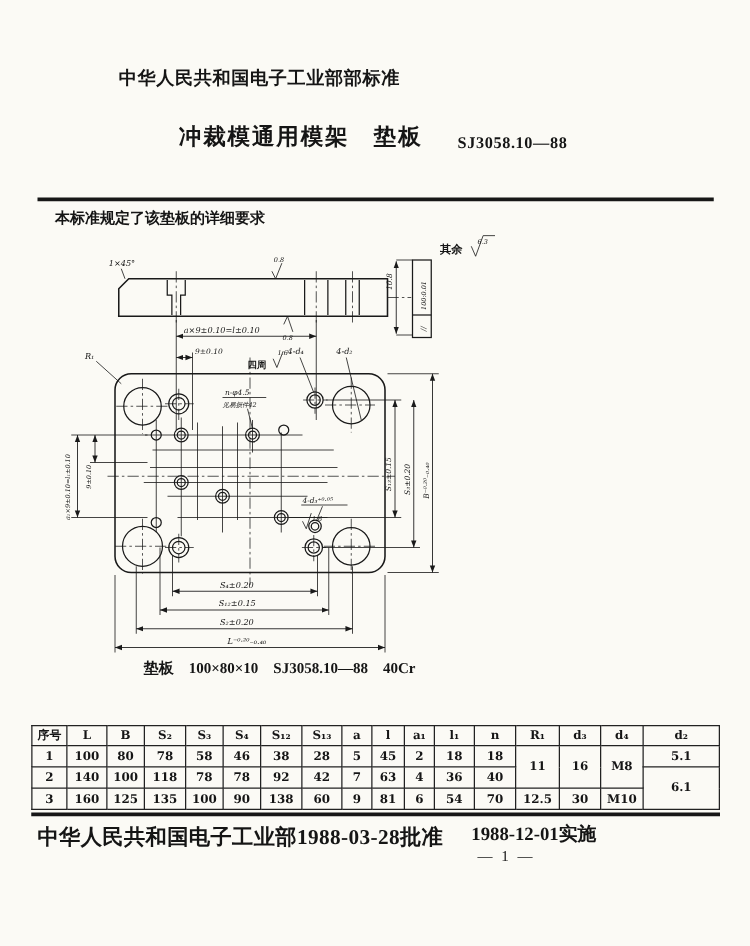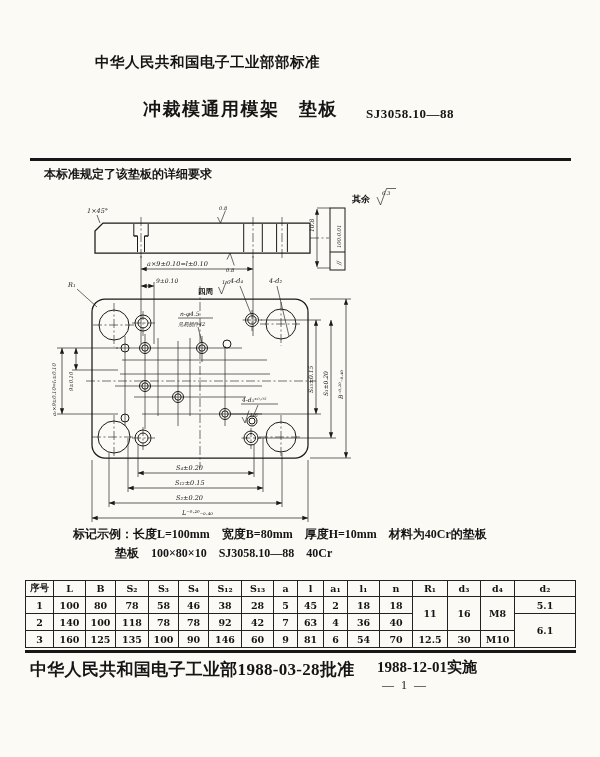--- a/index.html
+++ b/index.html
@@ -193,21 +193,20 @@
       <line class="tn" x1="168" y1="141" x2="172" y2="157"></line>
       <text class="t6" x="212" y="216">4-d₃⁺⁰·⁰⁵</text>
       <line class="tn" x1="211" y1="218" x2="248" y2="218"></line>
       <path class="tn" d="M212,231 L215,237 L219,224.5"></path>
       <text class="t5" x="219.5" y="231">1.6</text>
       <line class="tn" x1="228" y1="219" x2="223" y2="231"></line>
     </g>
   </svg>
 
   <div class="abs example">
-    <div><span>标记示例：</span><span>长度L=100mm　宽度B=80mm　厚度H=10mm　材料为40Cr的垫板</span></div>
     <div class="l2">垫板　100×80×10　SJ3058.10—88　40Cr</div>
   </div>
 
   <table class="ptable">
     <colgroup>
       <col style="width:28px">
         <col style="width:32px">
         <col style="width:30px">
         <col style="width:33px">
       <col style="width:30px">
@@ -279,21 +278,21 @@
       <td>40</td>
       <td rowspan="2">6.1</td>
     </tr>
     <tr>
       <td>3</td>
       <td>160</td>
       <td>125</td>
       <td>135</td>
       <td>100</td>
       <td>90</td>
-      <td>146</td>
+      <td>138</td>
       <td>60</td>
       <td>9</td>
       <td>81</td>
       <td>6</td>
       <td>54</td>
       <td>70</td>
       <td>12.5</td>
       <td>30</td>
       <td>M10</td>
     </tr>

